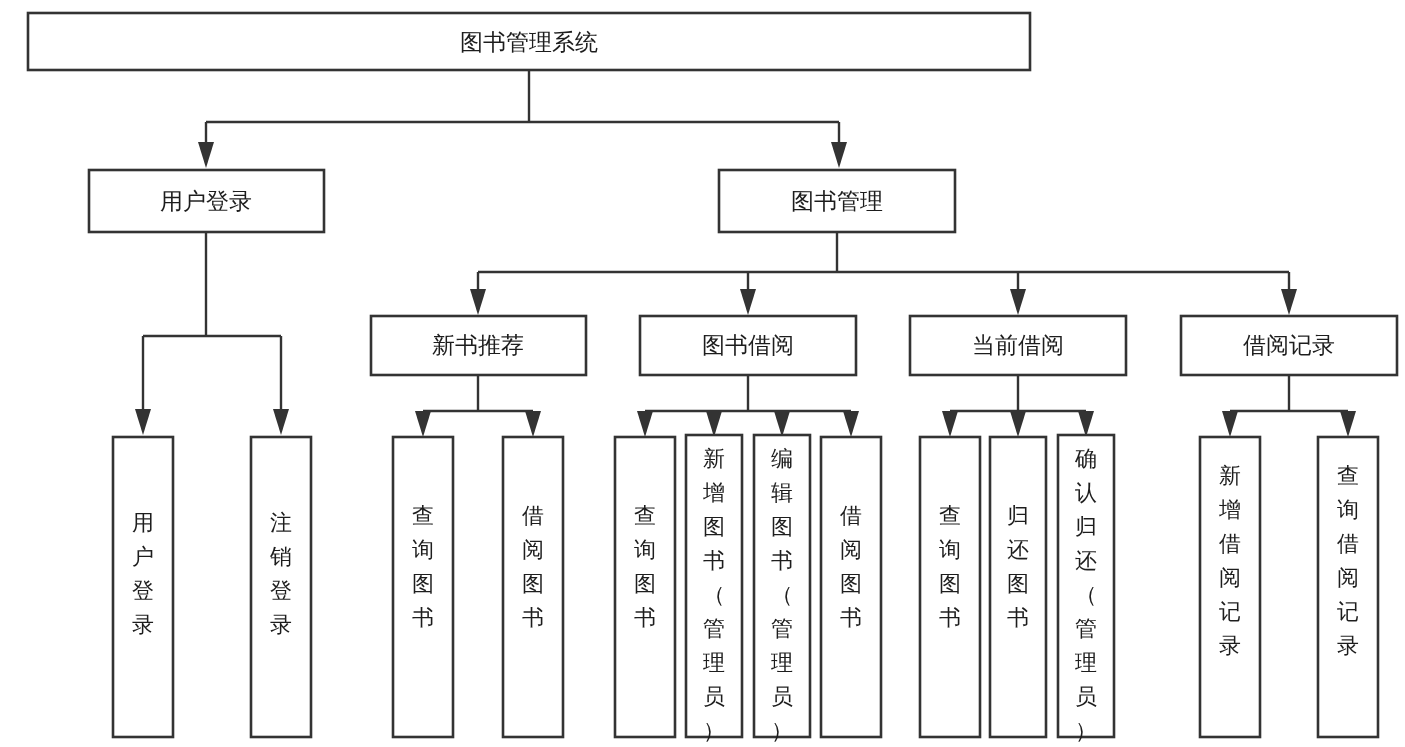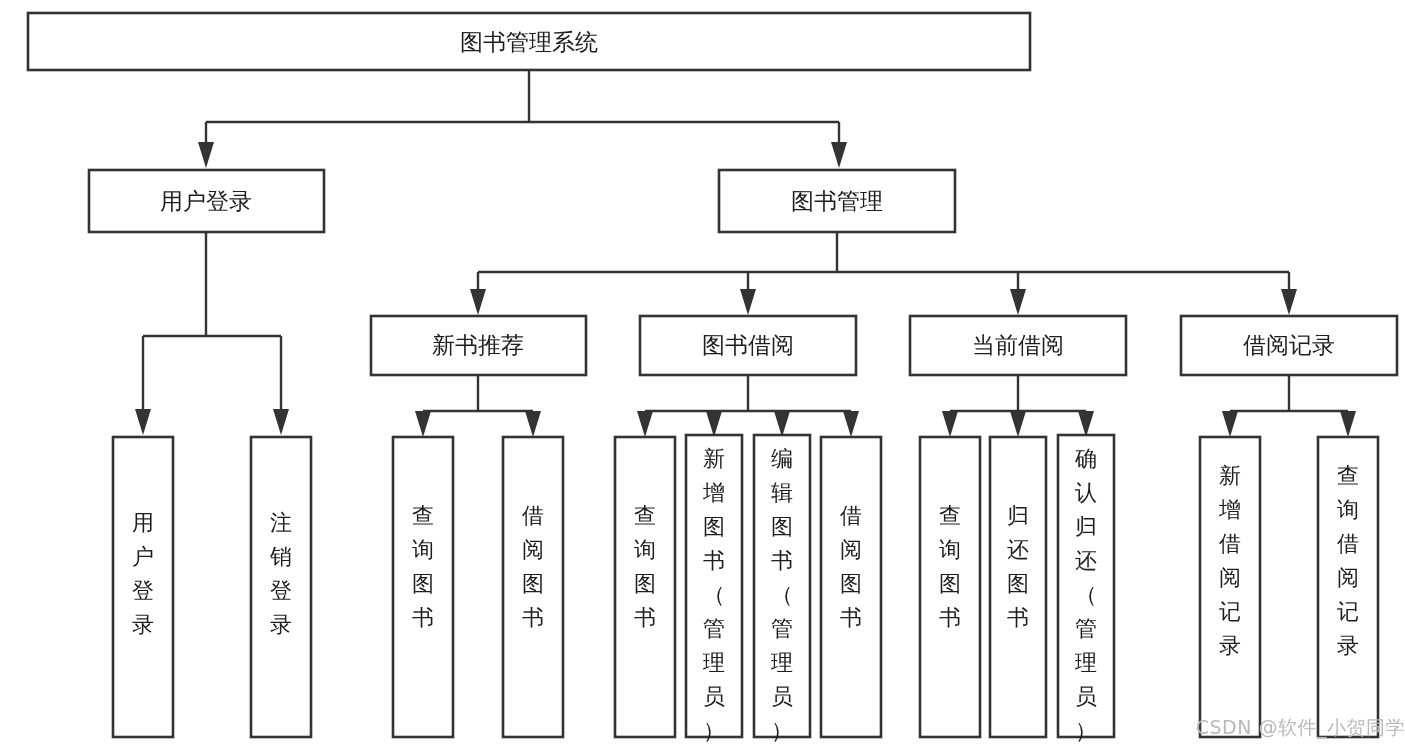--- a/index.html
+++ b/index.html
@@ -219,14 +219,13 @@
       <text class="node-label-vert" x="1222" y="483"><tspan x="1222" y="483">新</tspan><tspan x="1222" y="517">增</tspan><tspan x="1222" y="551">借</tspan><tspan x="1222" y="585">阅</tspan><tspan x="1222" y="619">记</tspan><tspan x="1222" y="653">录</tspan></text>
     </g>
 
     <g>
       <rect class="node-box" x="1310" y="437" width="60" height="300"></rect>
       <text class="node-label-vert" x="1340" y="483"><tspan x="1340" y="483">查</tspan><tspan x="1340" y="517">询</tspan><tspan x="1340" y="551">借</tspan><tspan x="1340" y="585">阅</tspan><tspan x="1340" y="619">记</tspan><tspan x="1340" y="653">录</tspan></text>
     </g>
 
   </svg>
 
-  <div class="watermark">CSDN @软件_小贺同学</div>
 </div>
 
 </body></html>

